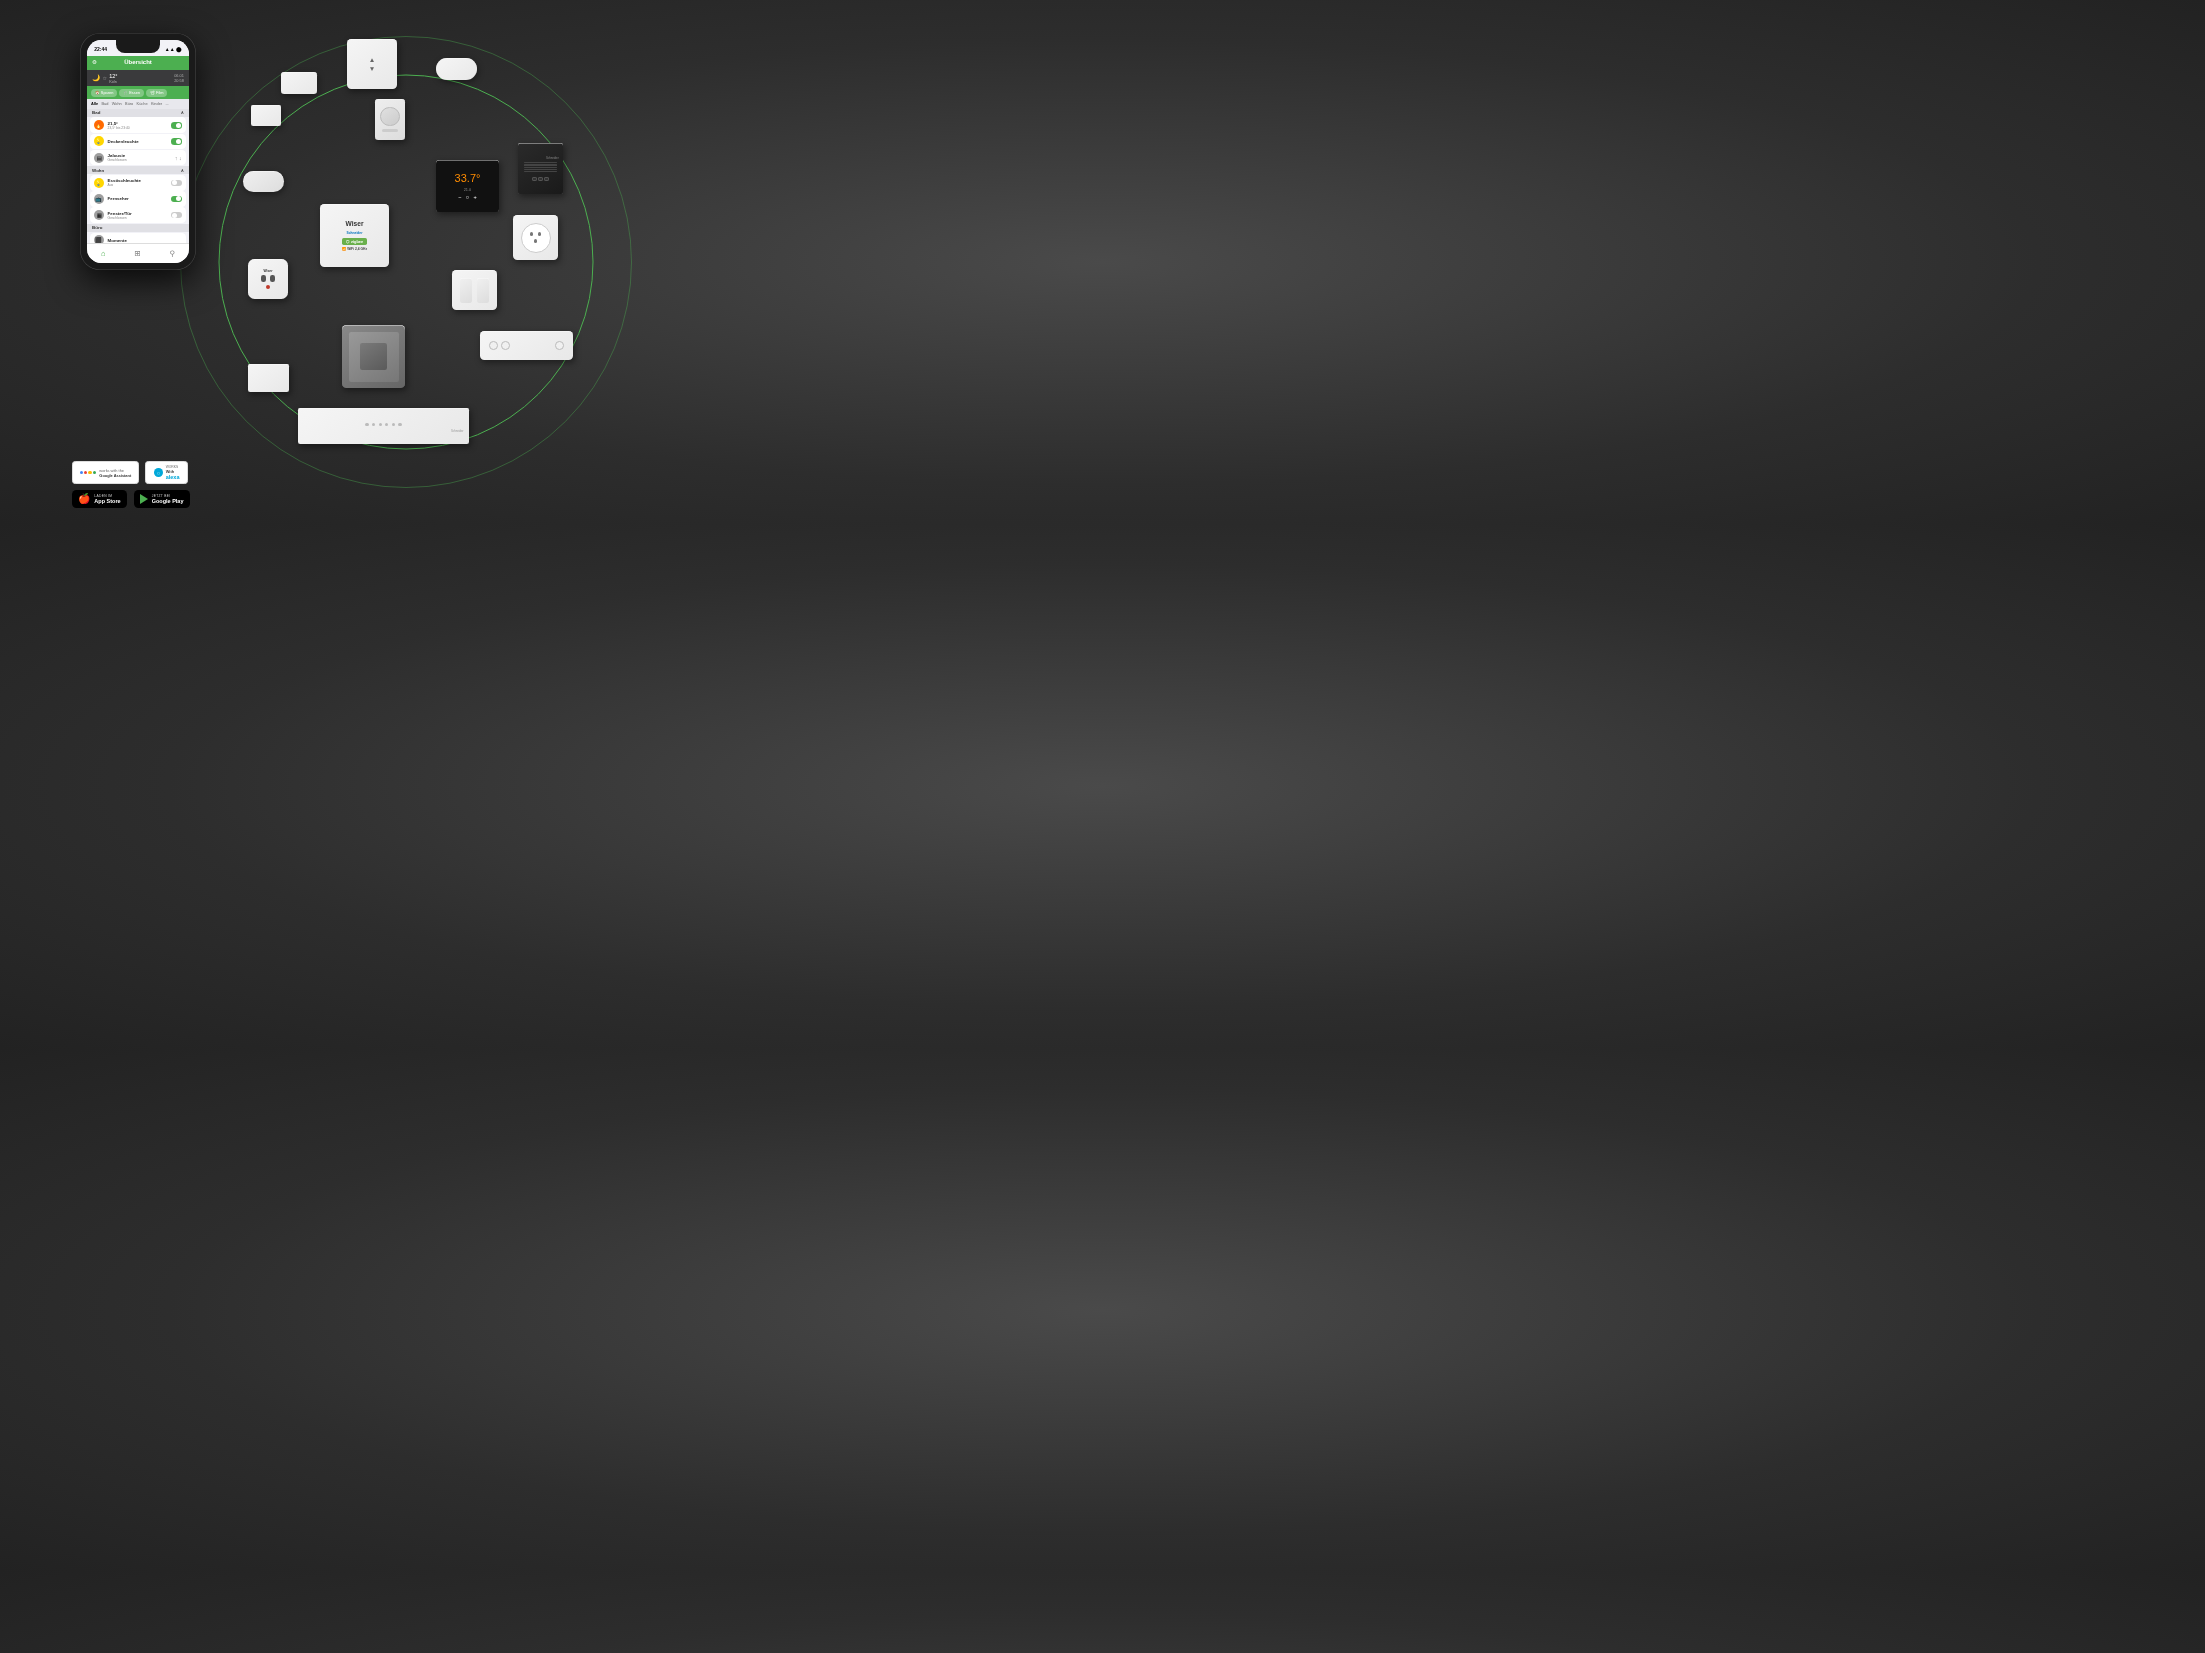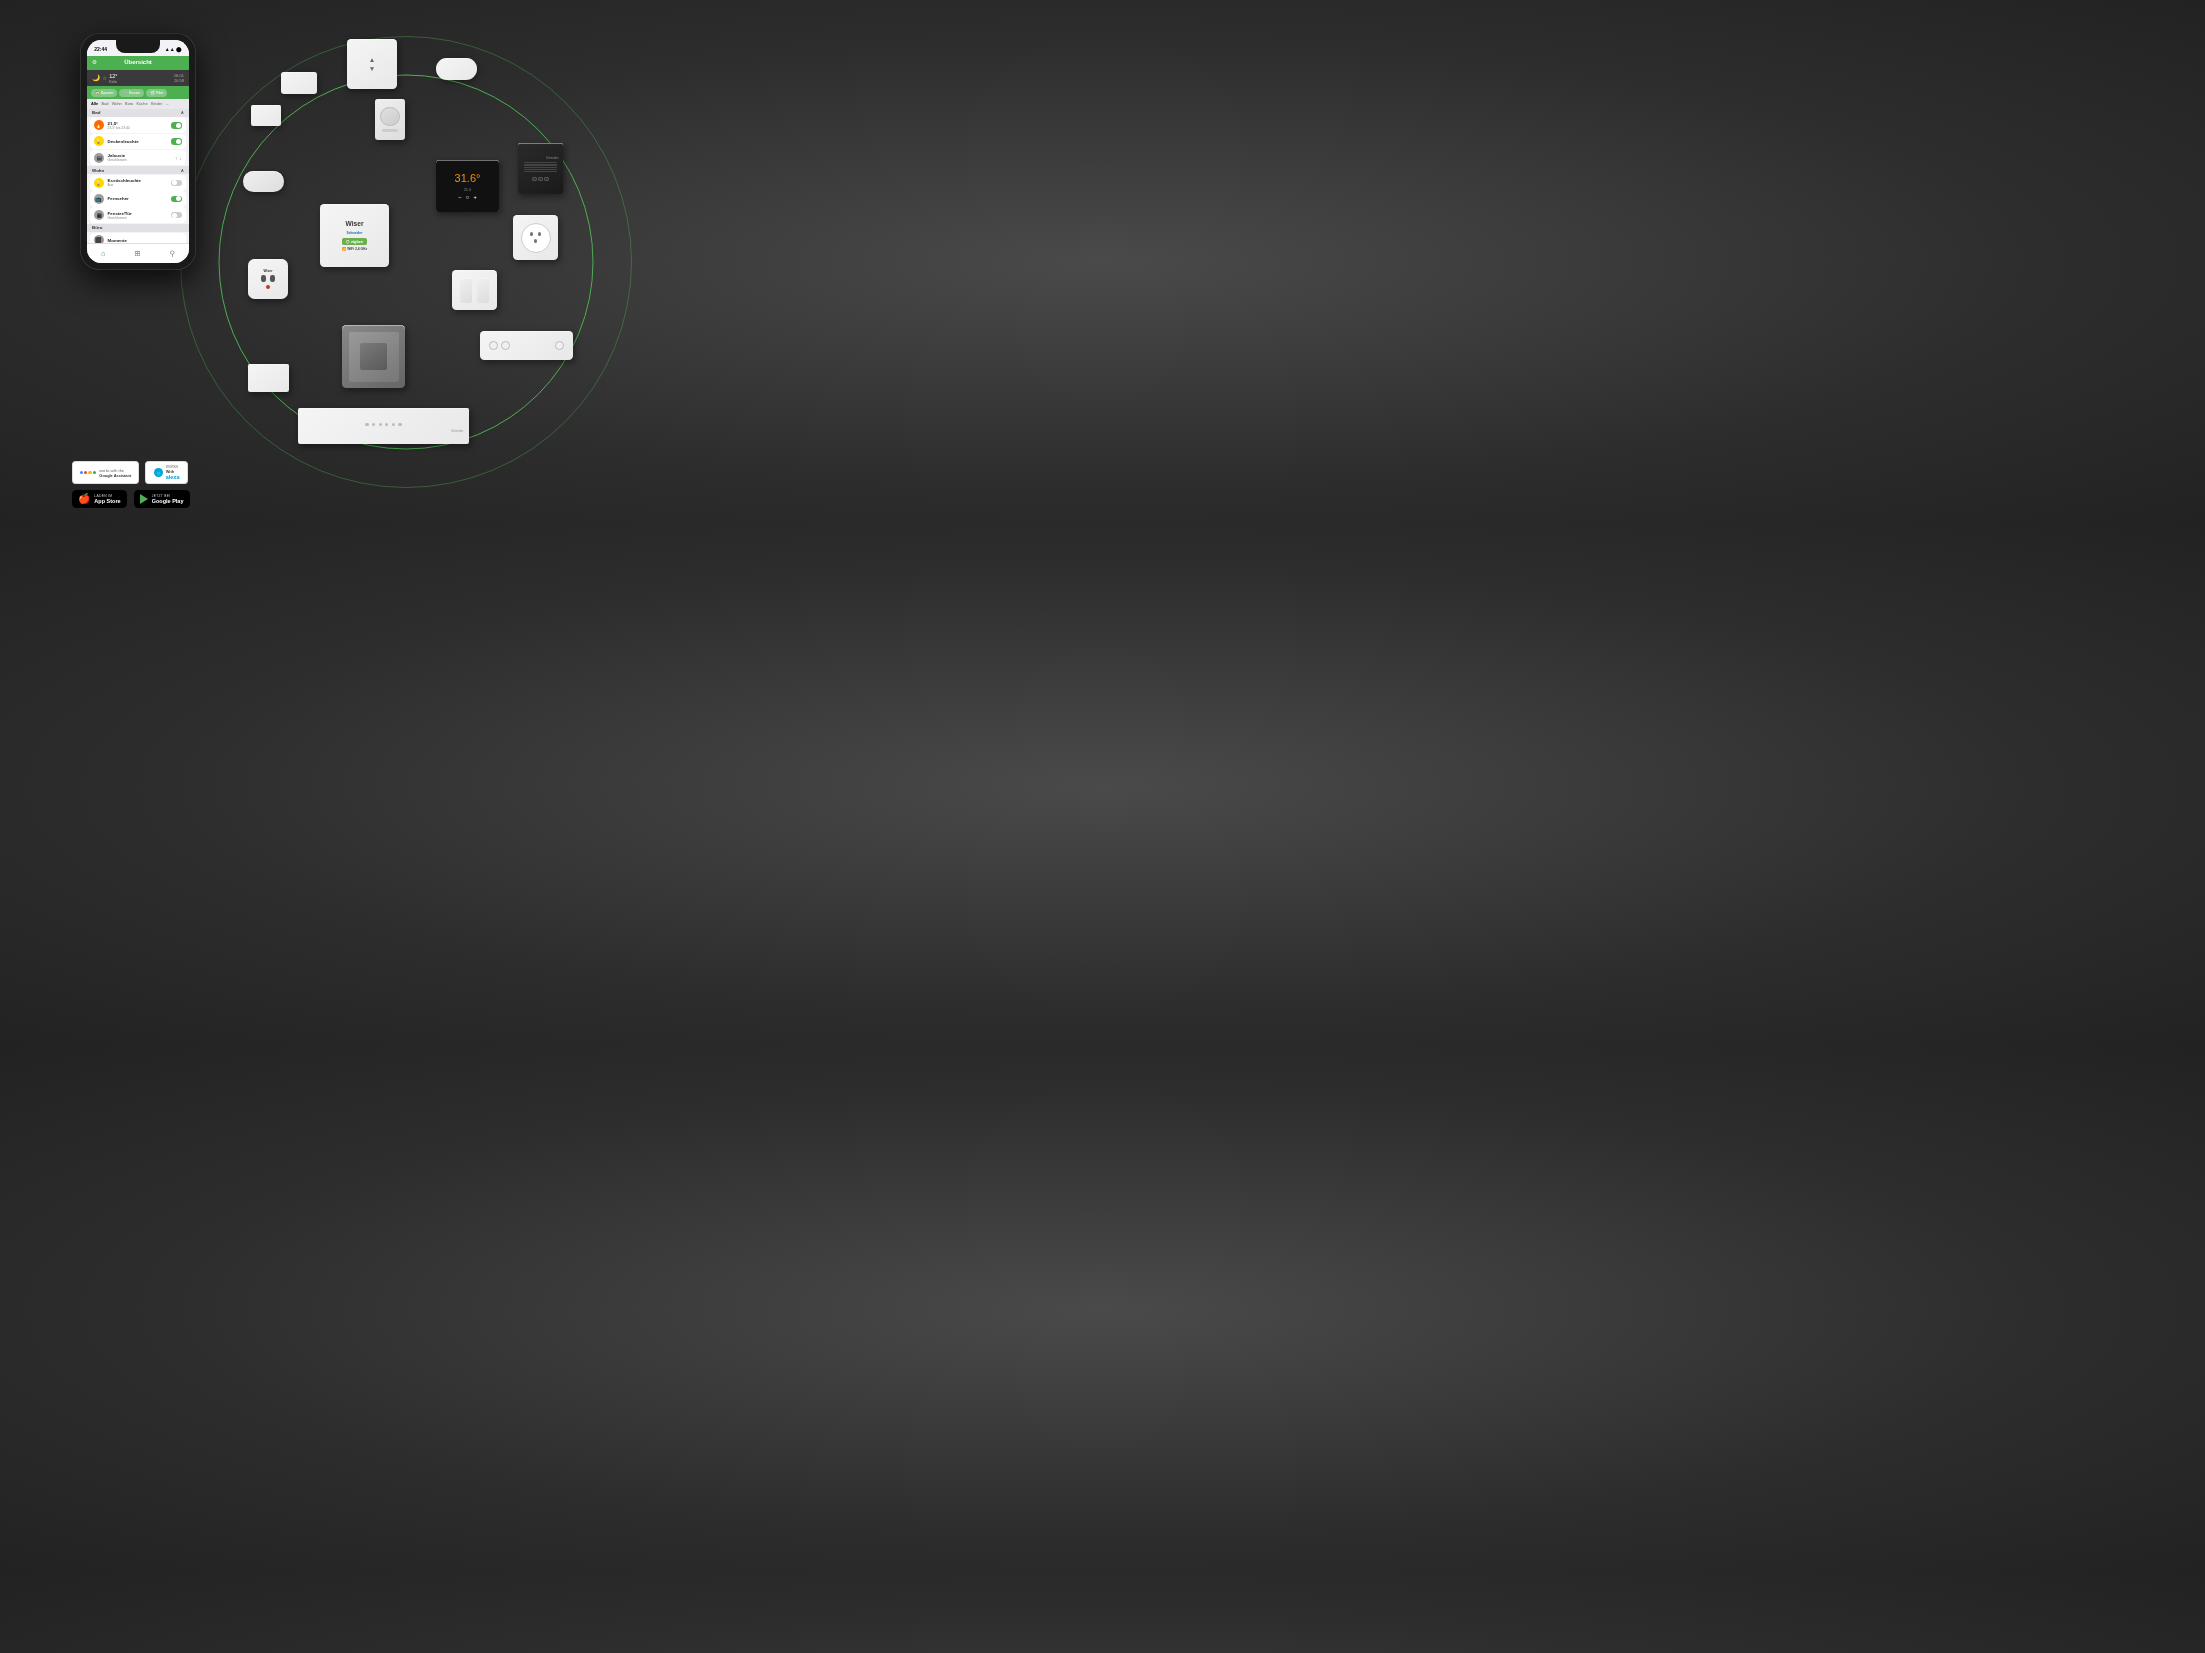--- a/index.html
+++ b/index.html
@@ -943,21 +943,21 @@
 
 <div class="device radiator-valve">
   <div class="device-box" style="width:30px;height:41px;border-radius:3.3px;flex-direction:column;gap:3.3px;">
     <div class="valve-ring"></div>
     <div style="width:16.5px;height:3.3px;background:#ccc;border-radius:1.7px;"></div>
   </div>
 </div>
 
 <div class="device thermostat-display">
   <div class="device-box" style="width:63px;height:52px;background:#111;border-radius:3.3px;flex-direction:column;padding:4.4px;gap:2.2px;">
-    <div style="color:#ff8c00;font-size:11px;font-weight:300;">31.6°</div>
+    <div style="color:#ff8c00;font-size:11px;font-weight:300;">33.7°</div>
     <div style="color:#888;font-size:3.9px;">
       <span>21.0</span>
     </div>
     <div style="display:flex;align-items:center;gap:4.4px;color:white;font-size:5.5px;">
       <span>−</span>
       <span>○</span>
       <span>+</span>
     </div>
   </div>
 </div>

